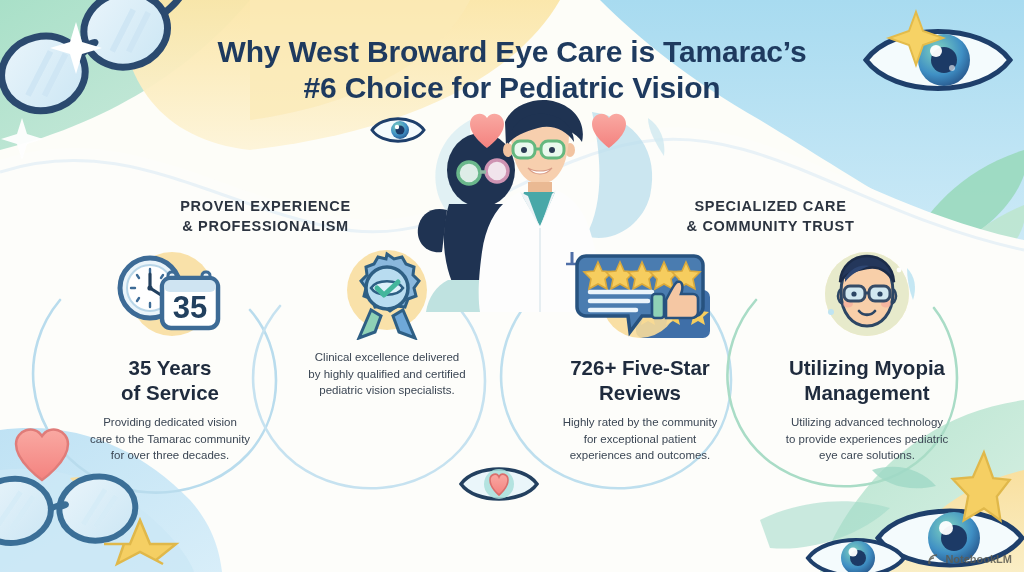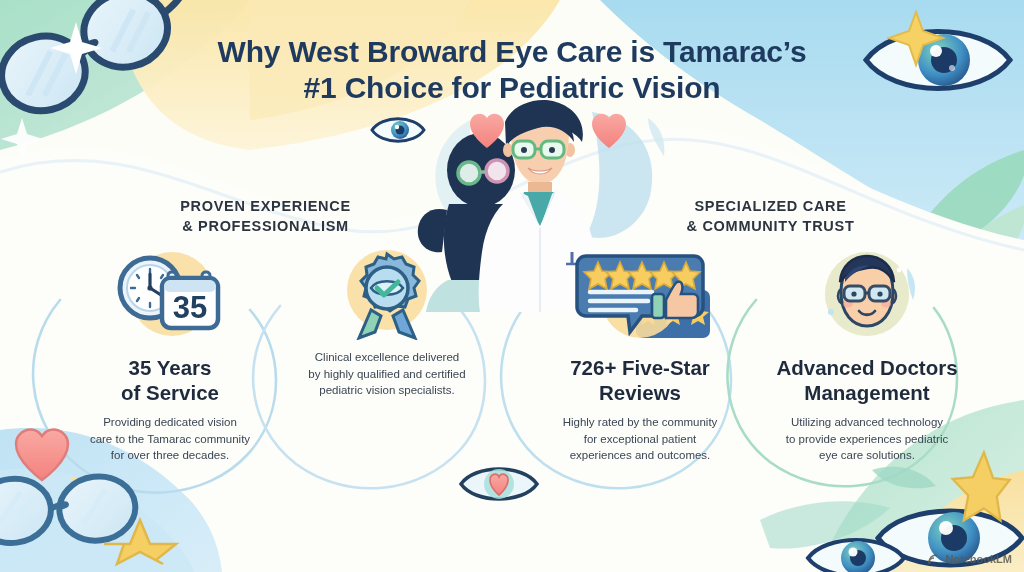--- a/index.html
+++ b/index.html
@@ -311,21 +311,21 @@
     <g fill="#f5cf63" stroke="#e0b84a" stroke-width="2.5">
       <path d="M996,460 L1006,488 L1024,490 L1010,508 L1014,534 L996,521 L974,534 L979,507 L962,489 L984,487 Z" transform="translate(-6,-4) scale(0.92) translate(80,36)"></path>
     </g>
     <path d="M872,470 C898,462 922,470 936,486 C910,492 886,486 872,470 Z" fill="#9fd8c6" opacity="0.8"></path>
   </svg>
 
   <div id="content">
 
     <div class="title">
       <span>Why West Broward Eye Care is Tamarac’s</span>
-      <span class="l2">#1 Choice for Pediatric Vision</span>
+      <span class="l2">#6 Choice for Pediatric Vision</span>
     </div>
 
     <div class="sec-head" id="sec-left">
       <span>PROVEN EXPERIENCE</span>
       <span>&amp; PROFESSIONALISM</span>
     </div>
     <div class="sec-head" id="sec-right">
       <span>SPECIALIZED CARE</span>
       <span>&amp; COMMUNITY TRUST</span>
     </div>
@@ -447,21 +447,21 @@
             <line x1="54" y1="45" x2="58" y2="45" stroke="#2c4664" stroke-width="3"></line>
             <g fill="#2c4664">
                 <circle cx="43" cy="46" r="2.6"></circle>
                 <circle cx="69" cy="46" r="2.6"></circle>
               </g>
             <path d="M48,63 C52,68 60,68 64,63" fill="none" stroke="#2c4664" stroke-width="2.8" stroke-linecap="round"></path>
           </g>
         </svg>
       </div>
       <div class="card-title">
-        <span>Advanced Doctors</span>
+        <span>Utilizing Myopia</span>
         <span class="t2">Management</span>
       </div>
       <div class="card-desc">
         <span>Utilizing advanced technology</span>
         <span>to provide experiences pediatric</span>
         <span>eye care solutions.</span>
       </div>
     </div>
 
     <div id="watermark">

